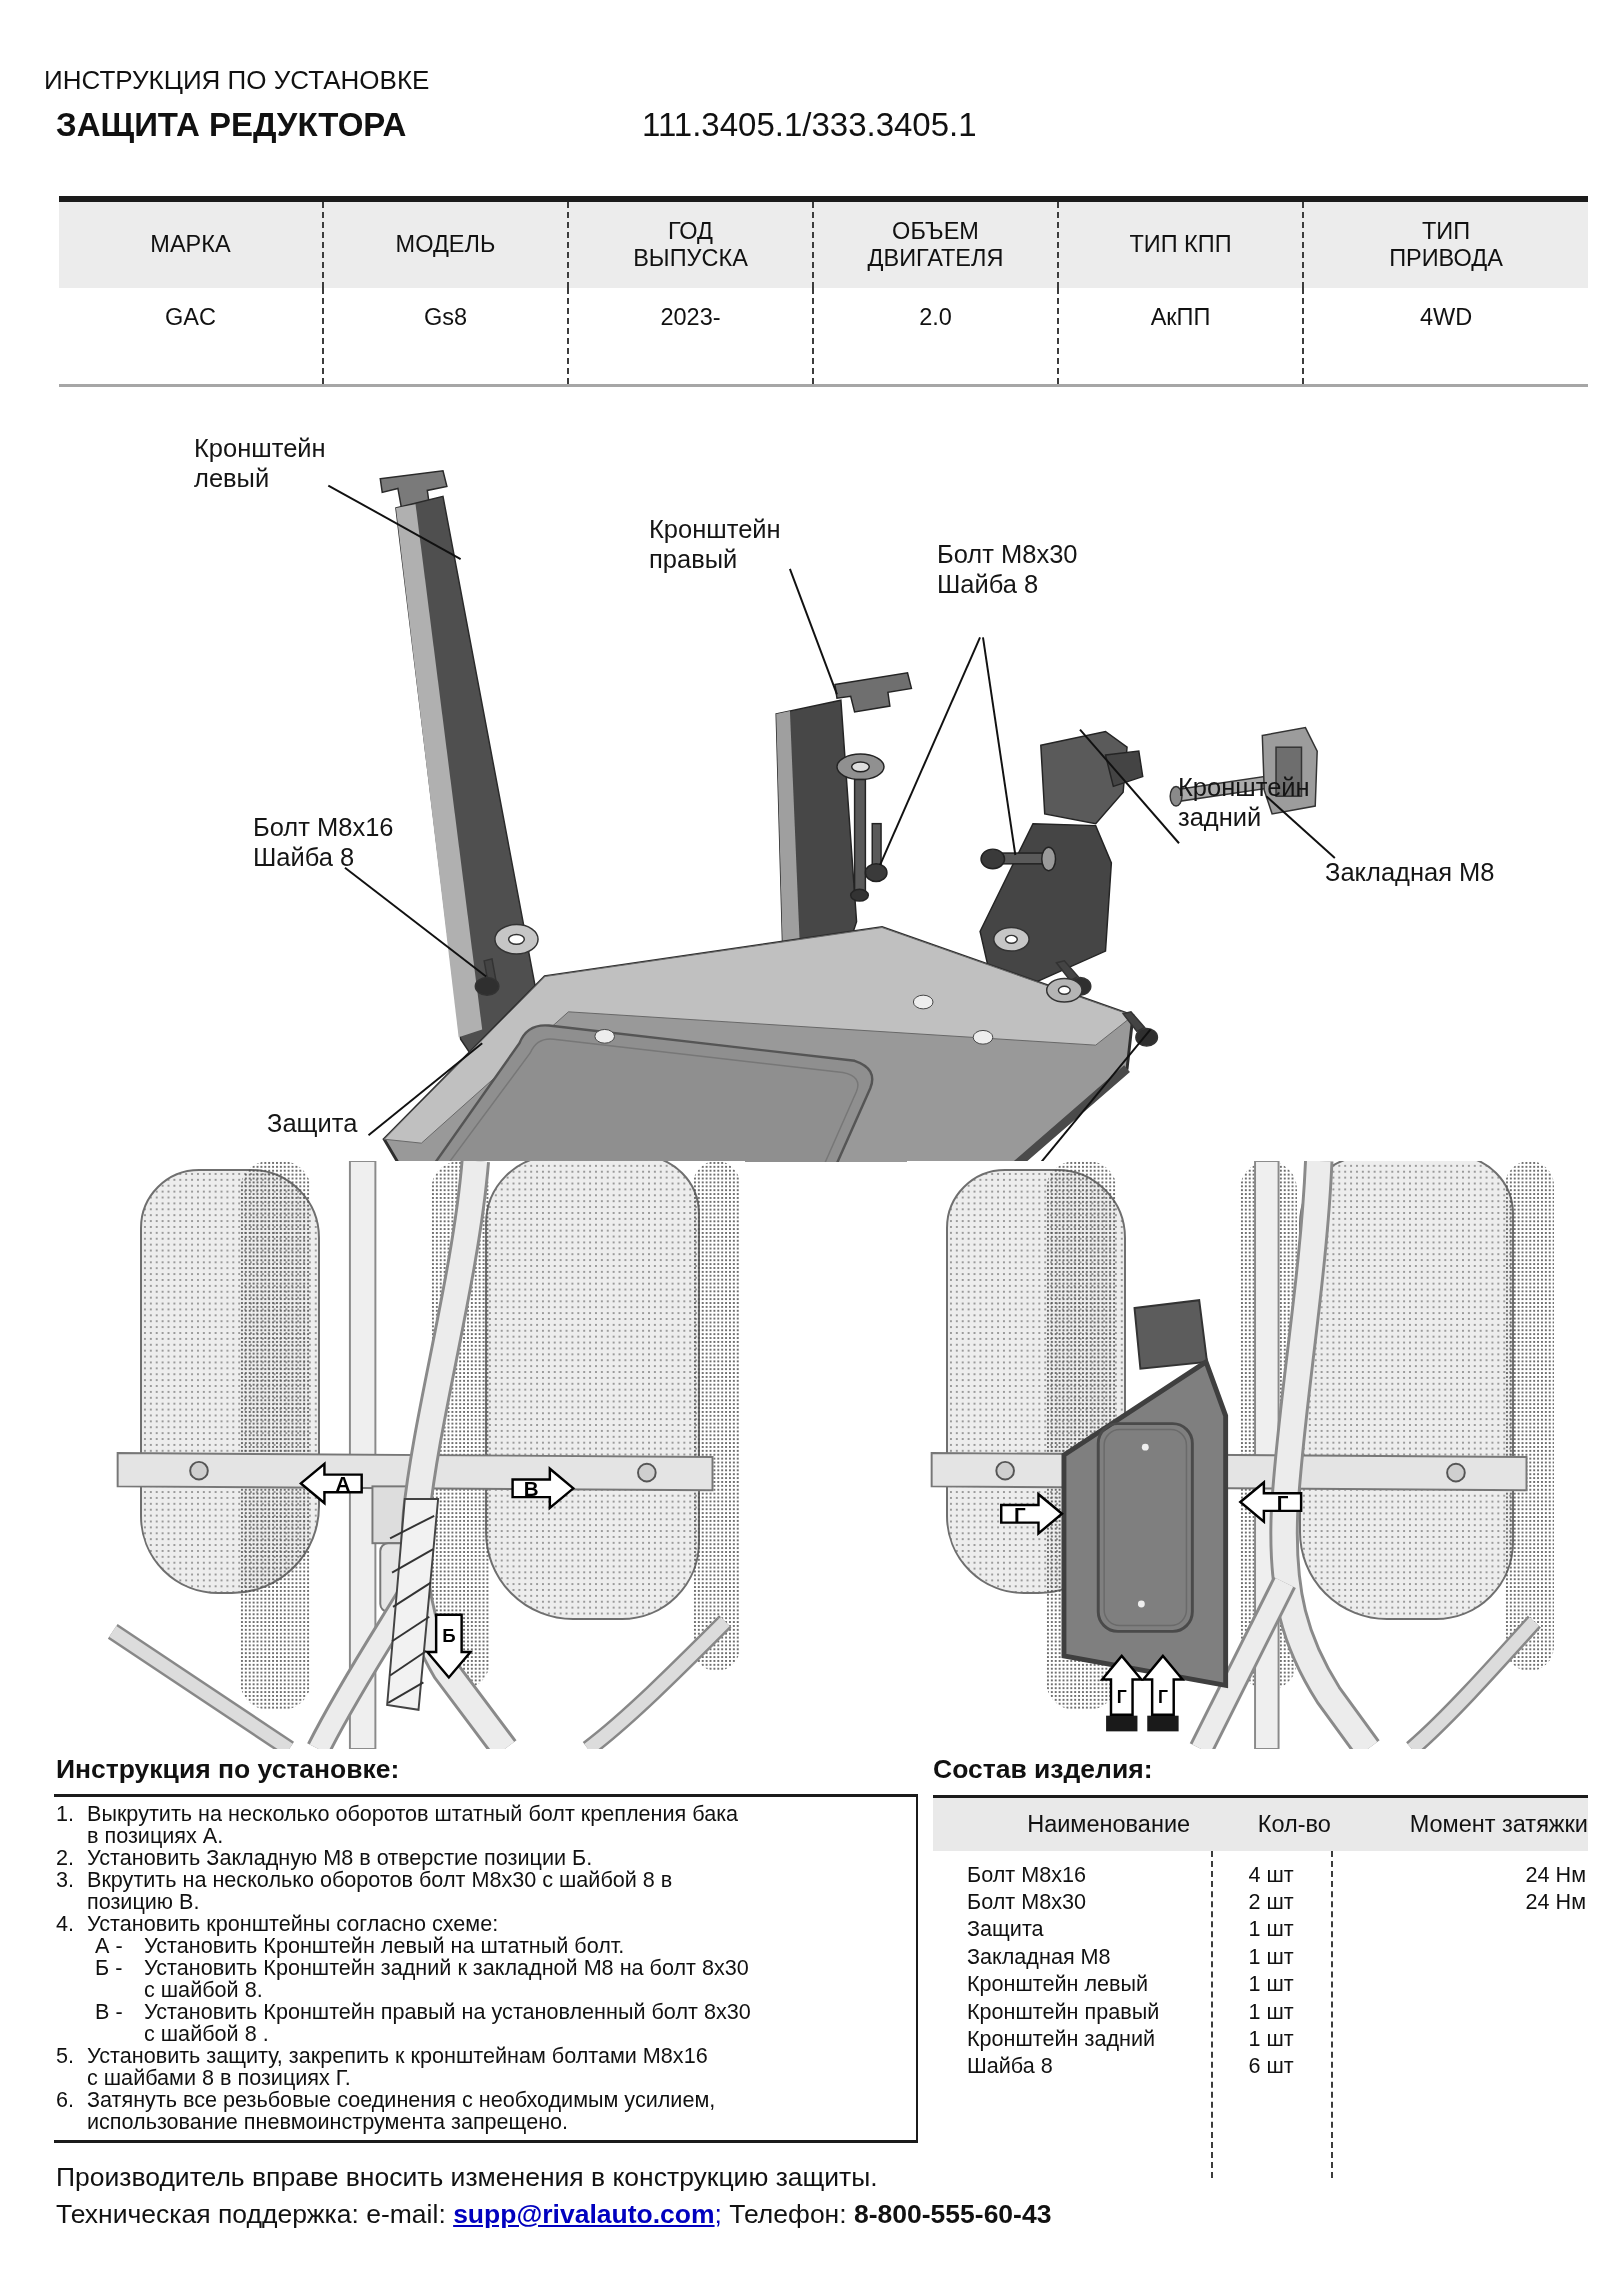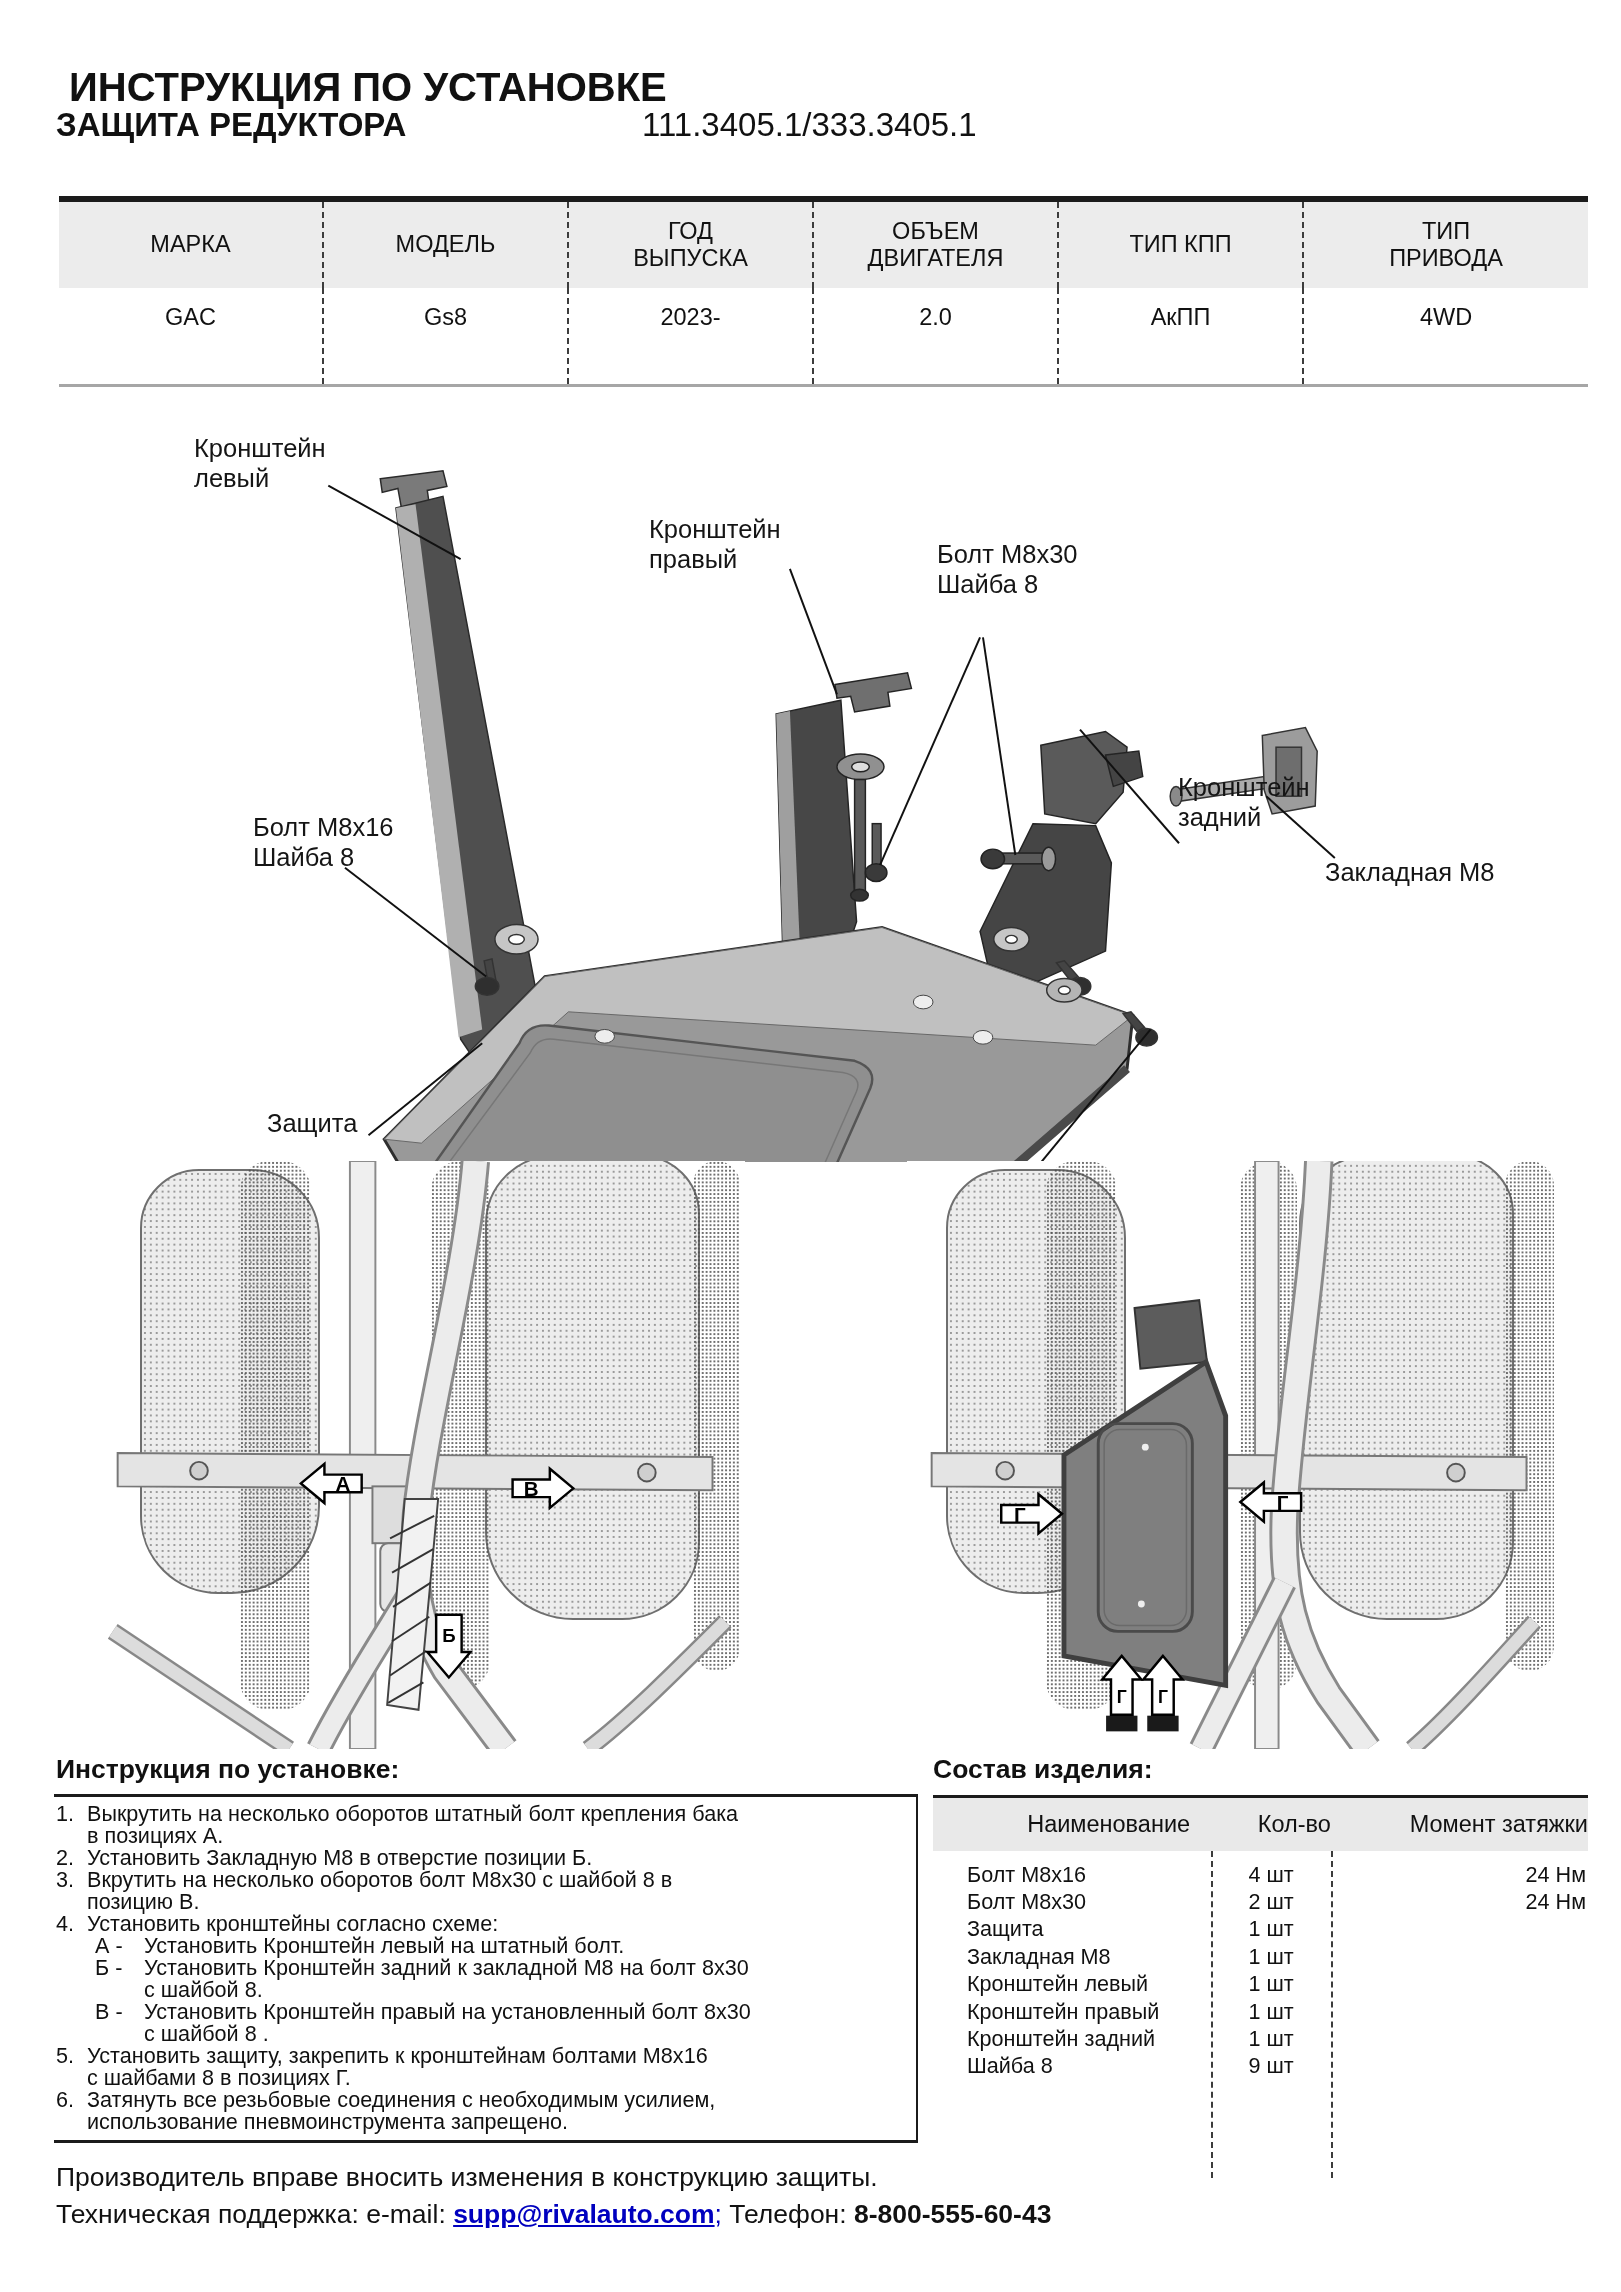--- a/index.html
+++ b/index.html
@@ -1,20 +1,20 @@
 <!DOCTYPE html>
 <html lang="ru"><head>
 <meta charset="utf-8">
 <style>
   html,body{margin:0;padding:0;background:#ffffff;}
   .page{position:relative;width:1621px;height:2293px;background:#fff;
         font-family:"Liberation Sans",sans-serif;color:#111;overflow:hidden;}
 
   
-  .hdr-line1{position:absolute;left:69px;top:65px;font-size:40px;font-weight:700;letter-spacing:0px;}
+  .hdr-line1{position:absolute;left:44px;top:65px;font-size:26px;font-weight:400;letter-spacing:0px;}
   .hdr-line2{position:absolute;left:56px;top:106px;font-size:33px;font-weight:700;}
   .hdr-part{position:absolute;left:642px;top:106px;font-size:33px;font-weight:400;}
 
   
   .vtable{position:absolute;left:59px;top:196px;width:1529px;
           border-top:6.9px solid #1b1b1b;border-bottom:3.9px solid #a6a6a6;}
   .vt-row{display:flex;width:100%;}
   .vt-head{background:#ececec;}
   .vt-cell{box-sizing:border-box;display:flex;align-items:center;justify-content:center;
            text-align:center;font-size:23.5px;line-height:27.4px;}
@@ -392,21 +392,21 @@
             <div class="c-qty">1 шт</div>
             <div class="c-tq"></div>
           </div>
         <div class="comp-row">
             <div class="c-name">Кронштейн задний</div>
             <div class="c-qty">1 шт</div>
             <div class="c-tq"></div>
           </div>
         <div class="comp-row">
             <div class="c-name">Шайба 8</div>
-            <div class="c-qty">9 шт</div>
+            <div class="c-qty">6 шт</div>
             <div class="c-tq"></div>
           </div>
       </div>
     </div>
   </div>
 
   <div class="foot1">Производитель вправе вносить изменения в конструкцию защиты.</div>
   <div class="foot2"><span>Техническая поддержка:  e-mail: </span><a href="#">supp@rivalauto.com</a><span class="semi">;</span><span> Телефон:</span><b> 8-800-555-60-43</b></div>
 
 </div>

